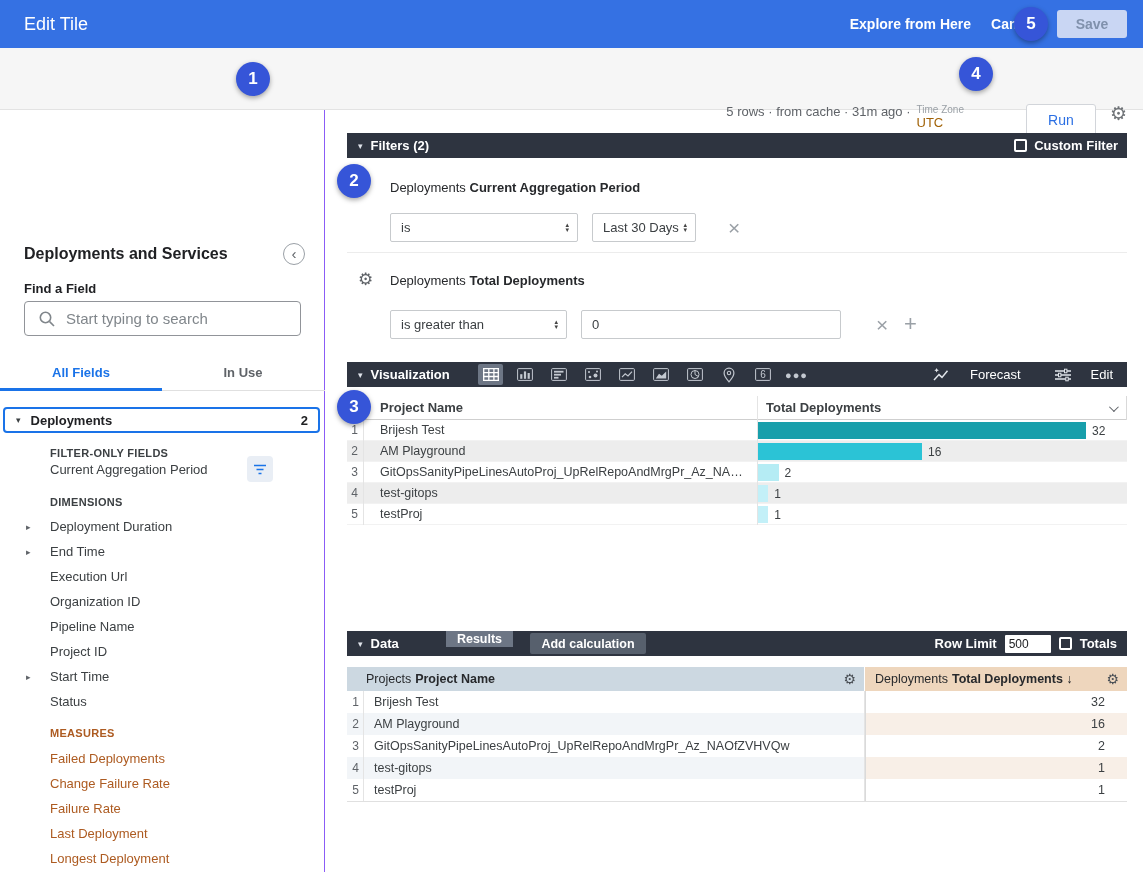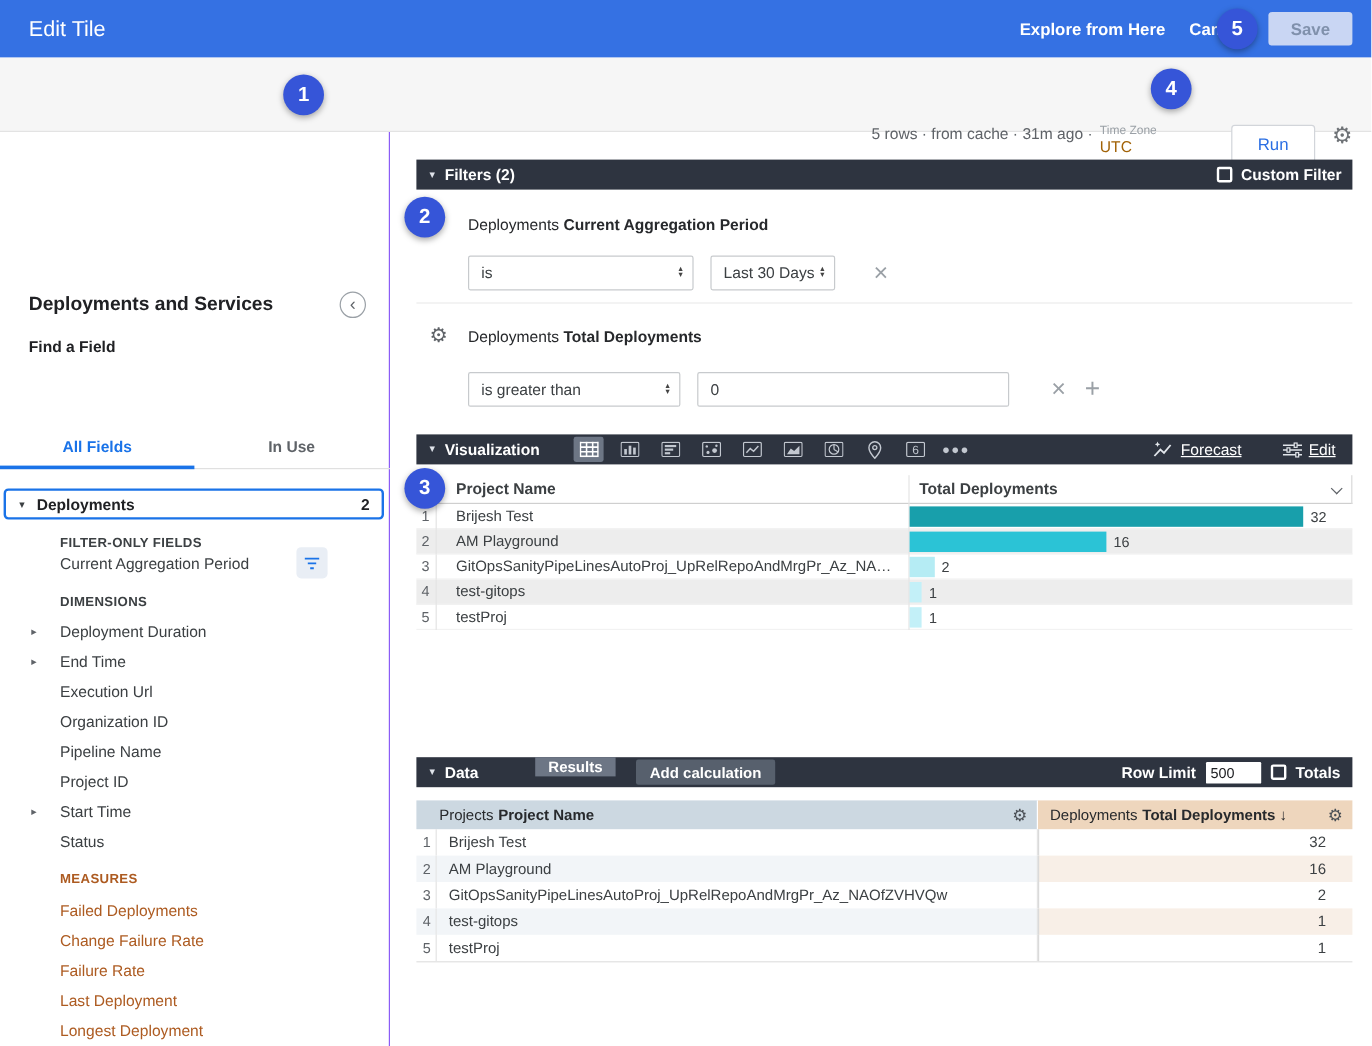--- a/index.html
+++ b/index.html
@@ -71,21 +71,21 @@
   .plusicon { position:absolute; color:#9aa0a6; font-size:22px; cursor:pointer; line-height:1; }
   .fgear { position:absolute; left:358px; color:#5f6368; font-size:17px; cursor:pointer; line-height:1; }
   .fdivider { position:absolute; left:347px; top:252px; width:780px; height:1px; background:#ececec; }
 
   
   .viz-bar { top:362px; }
   .vicons { position:absolute; left:131px; top:2px; display:flex; gap:9px; }
   .vicon { width:25px; height:21px; display:flex; align-items:center; justify-content:center; border-radius:2px; cursor:pointer; }
   .vicon.sel { background:#6d7685; }
   .viz-right { margin-left:auto; margin-right:14px; display:flex; align-items:center; gap:34px; }
-  .viz-tool { display:flex; align-items:center; gap:6px; font-size:13px; font-weight:500; color:#fff; cursor:pointer;text-decoration:underline; }
+  .viz-tool { display:flex; align-items:center; gap:20px; font-size:13px; font-weight:500; color:#fff; cursor:pointer; }
   .more-dots { color:#c3c8d0; font-size:11px; letter-spacing:1px; }
 
   .viz-table { position:absolute; left:347px; top:396px; width:780px; }
   .viz-hrow, .viz-row { display:grid; grid-template-columns:17px 394px 1fr; }
   .viz-hrow { height:24px; border-bottom:1px solid #cfcfcf; }
   .viz-hrow .hname { font-size:13px; font-weight:700; color:#3c4043; padding-left:16px; line-height:24px; }
   .viz-hrow .hval { font-size:13px; font-weight:700; color:#3c4043; padding-left:8px; line-height:24px; display:flex; align-items:center; border-right:1px solid #d9d9d9; }
   .chev-down { margin-left:auto; margin-right:10px; width:7px; height:7px; border-right:1.6px solid #5f6368; border-bottom:1.6px solid #5f6368; transform:rotate(45deg) translateY(-2px); cursor:pointer; }
   .gcell { border-right:1px solid #e4e4e4; }
   .ncell { border-right:1px solid #e4e4e4; }
@@ -149,20 +149,27 @@
       </div>
       <button class="run-btn">Run</button>
       <span class="gear">⚙</span>
     </div>
   </div>
 
   <aside class="sidebar">
     <div class="sb-title">Deployments and Services</div>
     <div class="collapse-btn">‹</div>
     <div class="find-label">Find a Field</div>
+    <div class="search-box">
+      <svg width="18" height="18" viewBox="0 0 18 18">
+          <circle cx="7.5" cy="7.5" r="5.2" stroke="#80868b" stroke-width="1.6" fill="none"></circle>
+          <path d="M11.6 11.6 L16 16" stroke="#80868b" stroke-width="1.6"></path>
+        </svg>
+      <input class="search-input" placeholder="Start typing to search" style="">
+    </div>
     <div class="tabs">
       <div class="tab active">All Fields</div>
       <div class="tab">In Use</div>
       <div class="tab-underline"></div>
     </div>
     <div class="group-row">
       <span class="group-caret">▾</span>
       <span class="group-label">Deployments</span>
       <span class="group-count">2</span>
     </div>

